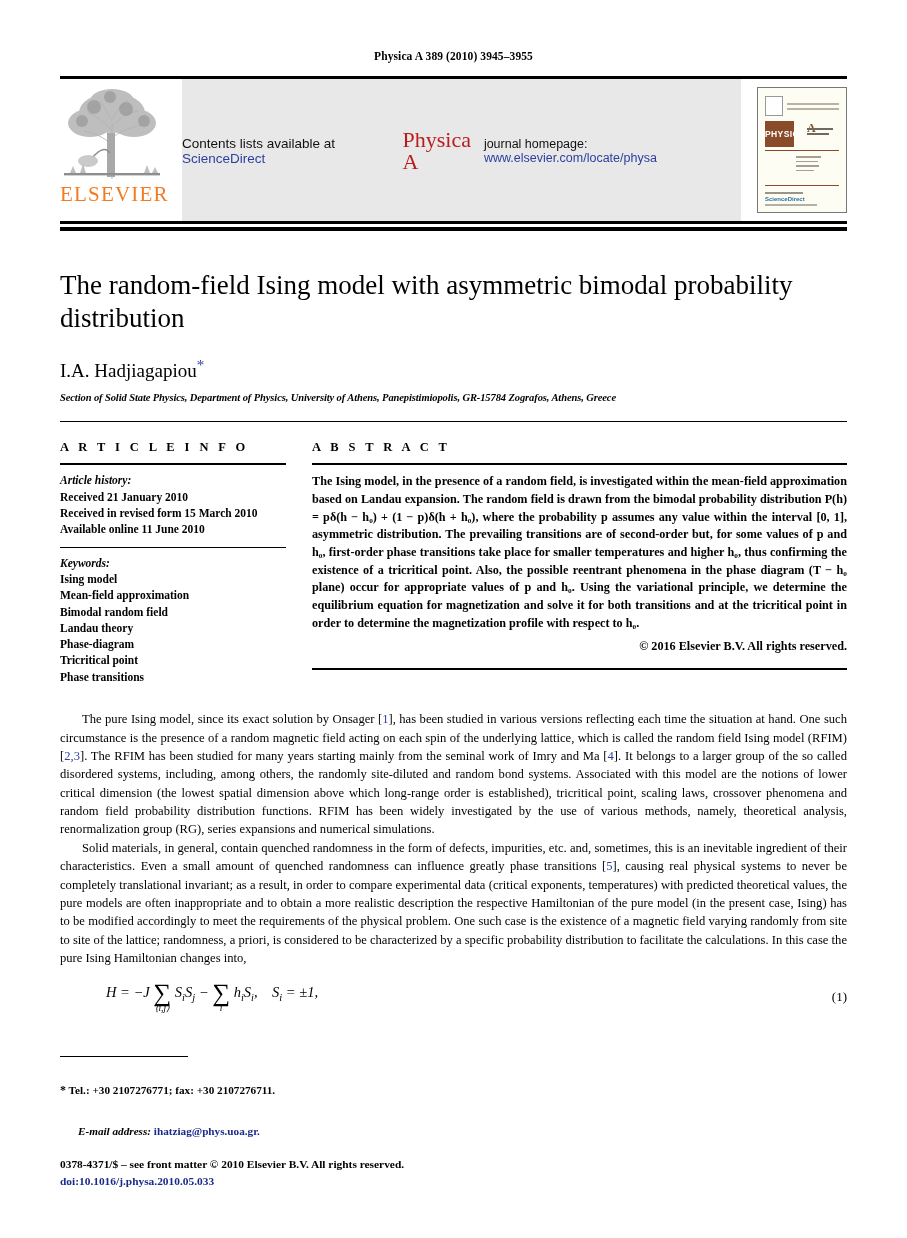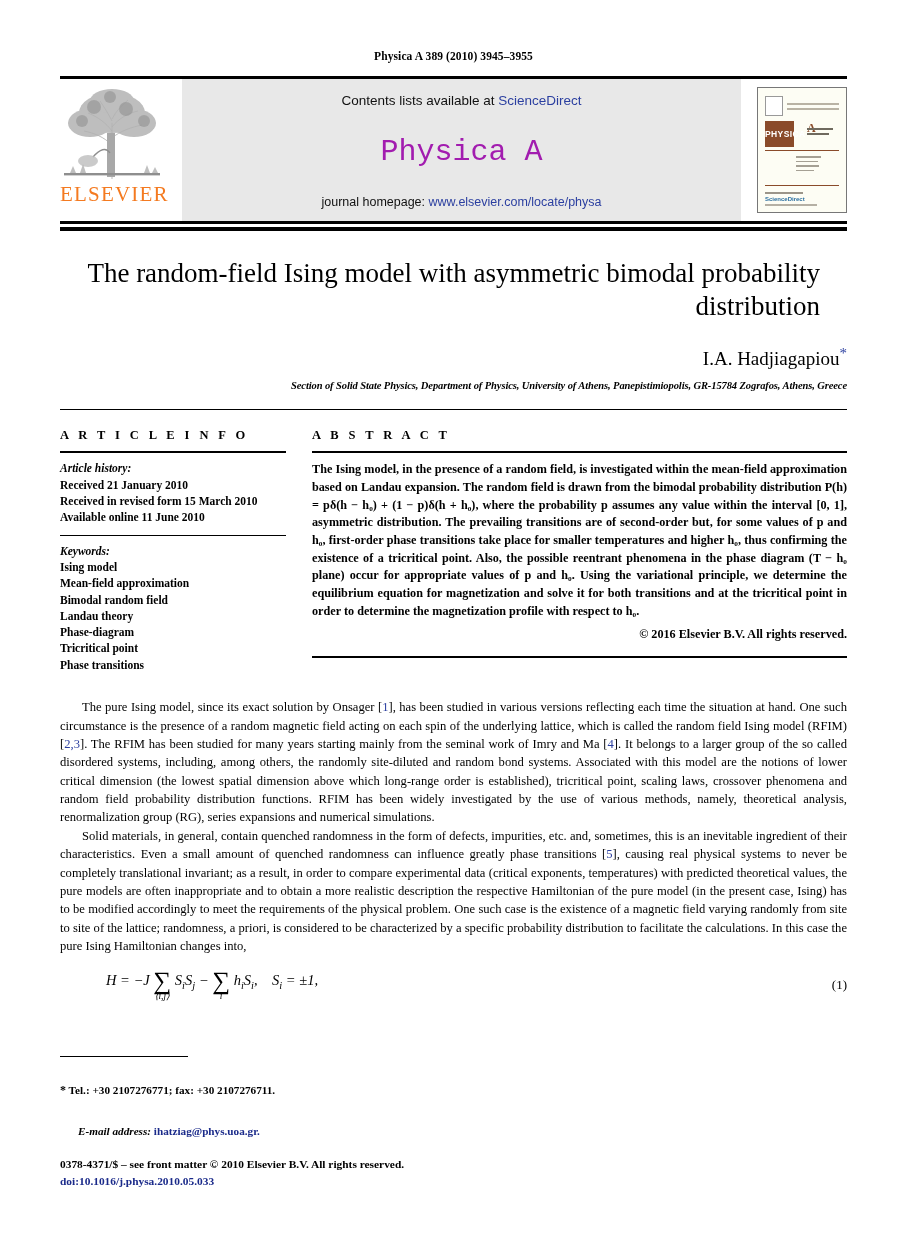--- a/index.html
+++ b/index.html
@@ -57,37 +57,37 @@
     font-size: 21px;
     letter-spacing: 1.2px;
     color: #F47A20;
     line-height: 1;
     margin-top: 1px;
   }
   .band {
     flex: 1 1 auto;
     background: #e8e8e8;
     display: flex;
-    flex-direction: column;
+    flex-direction: row;
     justify-content: space-between;
     align-items: center;
     padding: 14px 0 12px 0;
     box-sizing: border-box;
     margin-left: 2px;
   }
   .contents-line {
     font-family: "Liberation Sans", sans-serif;
     font-size: 13.5px;
     color: #111;
   }
   .contents-line .sd { color: #2b3fa0; }
   .journal-name {
-    font-family: Liberation Mono, monospace;
-    font-size: 30px;
-    color: #a21caf;
+    font-family: Liberation Serif, serif;
+    font-size: 22px;
+    color: #b91c1c;
     line-height: 1;
   }
   .homepage-line {
     font-family: "Liberation Sans", sans-serif;
     font-size: 12.5px;
     color: #111;
   }
   .homepage-line .url { color: #2b3fa0; }
   .cover-cell {
     width: 100px;
@@ -140,21 +140,21 @@
     font-family: "Liberation Sans", sans-serif; font-size: 6px; color: #2b6fa0; font-weight: bold;
   }
   .cover-bottom .tiny { height: 1.6px; background: #b5b0a4; margin-top: 2px; width: 70%; }
 
   .masthead-underrule {
     border-bottom: 4px solid #000;
     margin-top: 3px;
   }
 
   
-  .title-block { padding-top: 26px; text-align: right; }
+  .title-block { padding-top: 38px; }
   .art-title {
     font-size: 27px;
     line-height: 1.22;
     font-weight: normal;
     margin: 0 0 22px 0;
     max-width: 760px;
   }
   .authors {
     font-size: 19px;
     margin: 0 0 10px 0;

